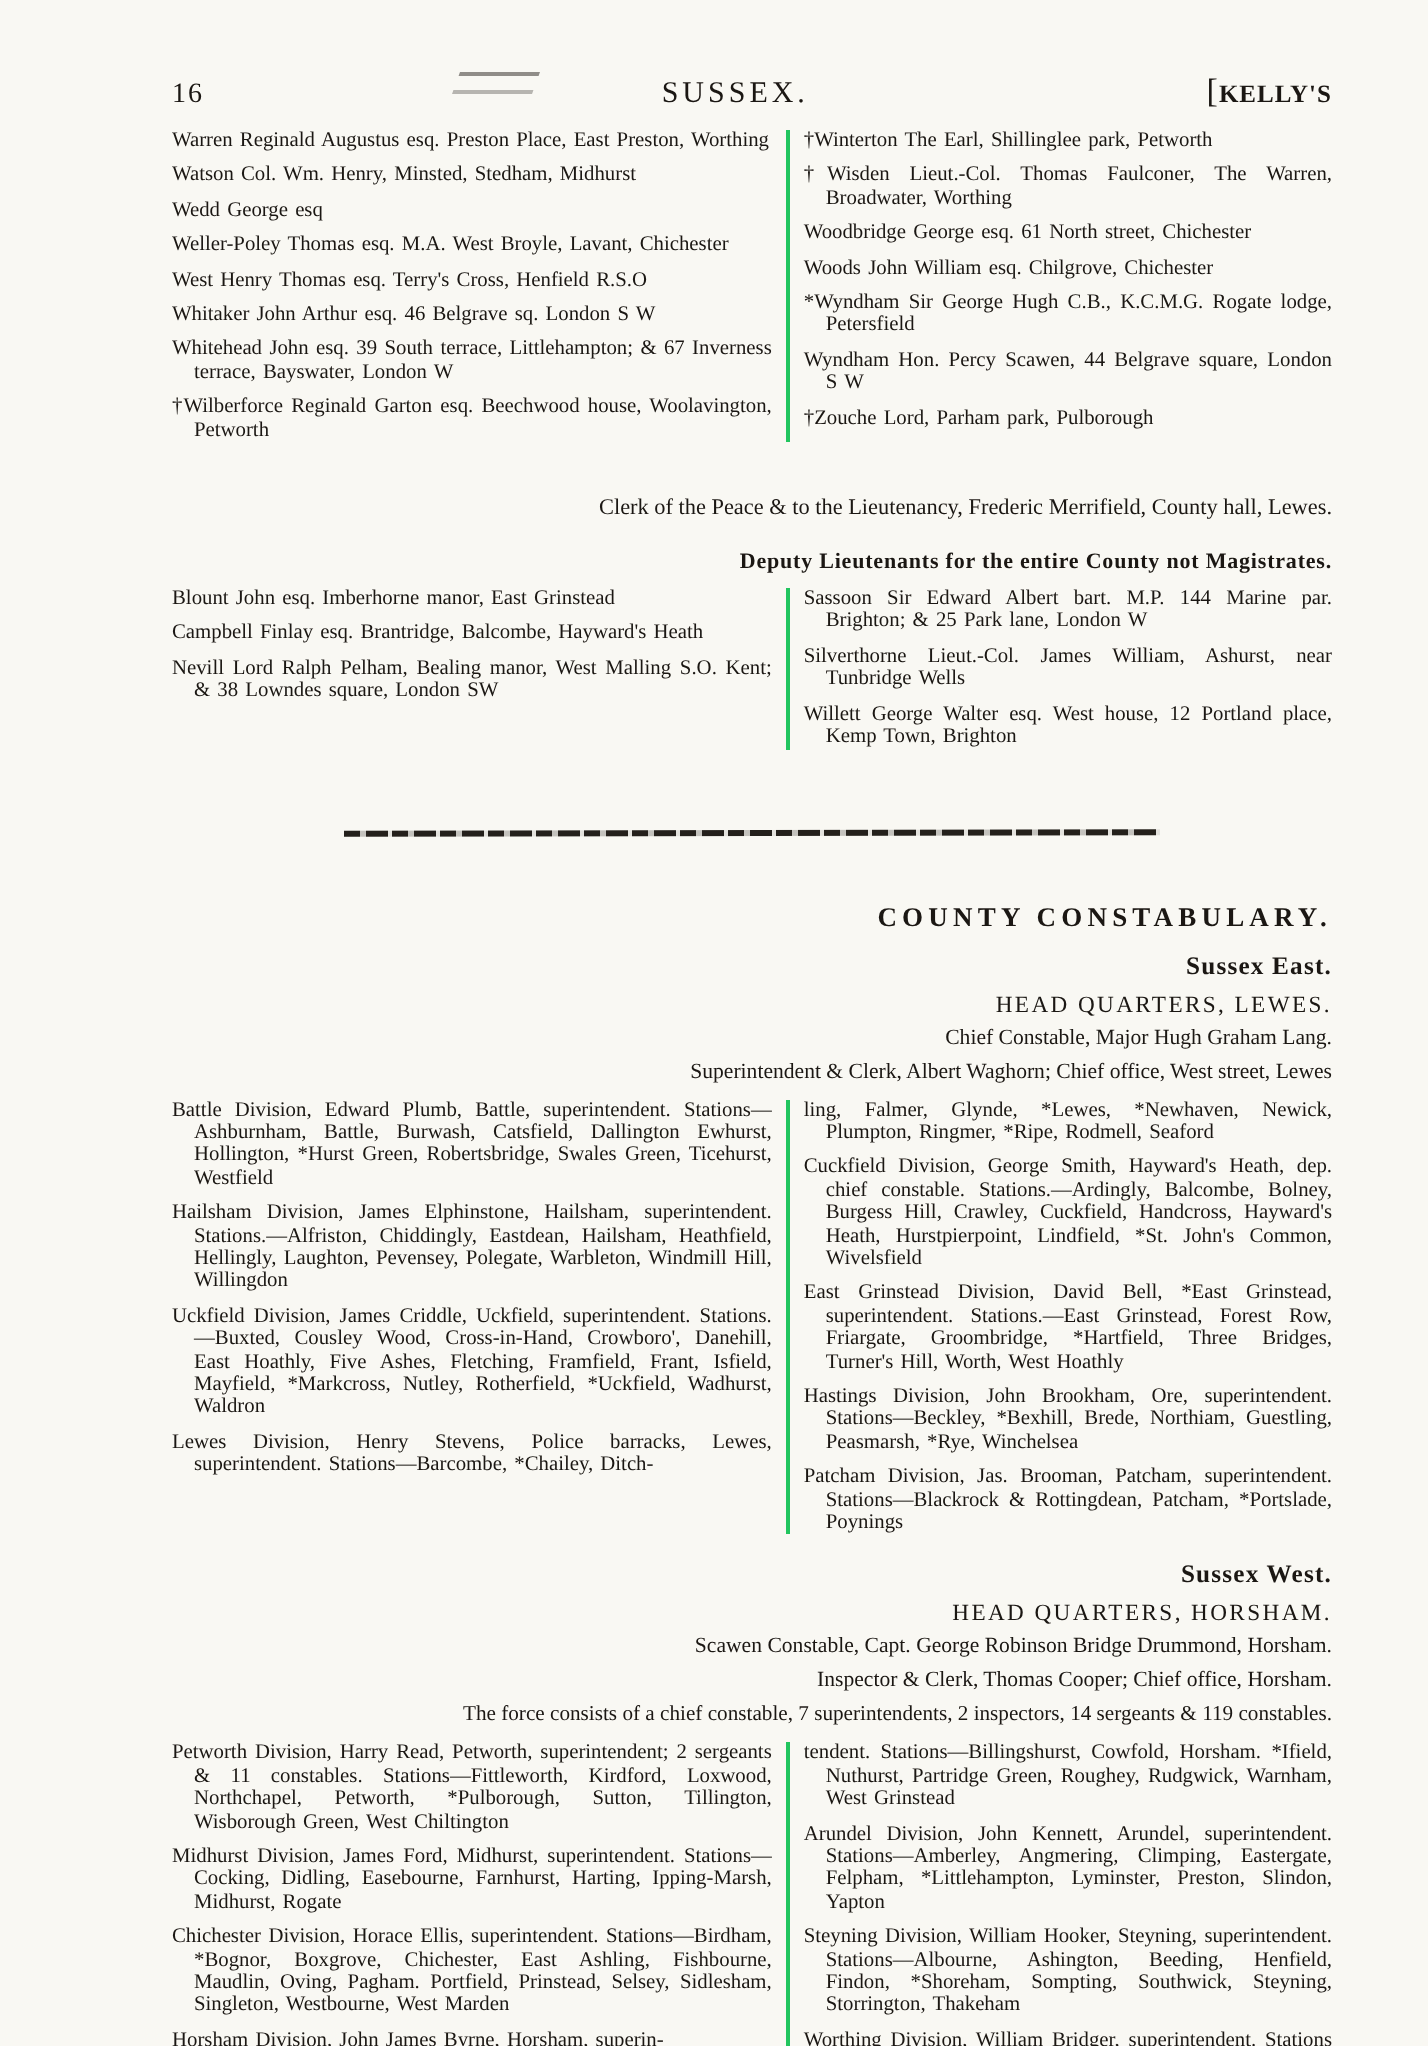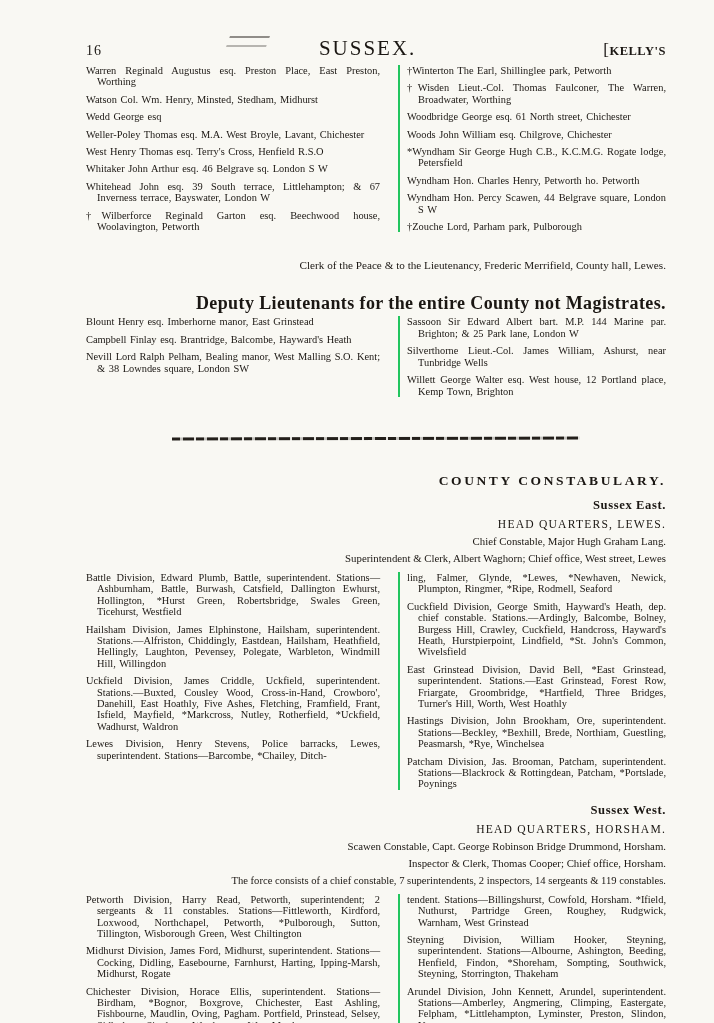--- a/index.html
+++ b/index.html
@@ -15,37 +15,37 @@
   .inner{padding:36px 48px 0 86px;}
   .scan-artifact{
     position:absolute;top:36px;left:228px;width:40px;height:7px;
     border-top:2px solid rgba(60,55,50,.55);
     border-bottom:2px solid rgba(60,55,50,.35);
     transform:skewX(-20deg);
   }
   
   .hdr{display:flex;align-items:baseline;justify-content:space-between;height:22px;}
   .pagenum{font-size:14px;letter-spacing:1px;}
-  .runtitle{font-size:21px;letter-spacing:2px;margin-left:30px;}
+  .runtitle{font-size:15px;letter-spacing:2px;margin-left:30px;}
   .pubtag{font-size:12.5px;letter-spacing:.5px;font-weight:bold;text-align:center;}
   .pubtag .bracket{font-size:17px;font-weight:normal;}
   
-  .cols{display:flex;margin-top:7px;gap:11px;}
+  .cols{display:flex;margin-top:7px;}
   .col{text-align:justify;}
   .col-l{width:302px;padding-right:7px;}
   .col-r{width:266px;padding-left:7px;border-left:2px solid #22c55e;}
   .entry{
     font-size:10.4px;line-height:11.4px;
     padding-left:11px;text-indent:-11px;
     word-spacing:1px;
   }
   
   .cline{text-align:right;font-size:11px;line-height:13px;}
   .clerk{margin-top:27px;font-size:11.2px;}
-  .dl-head{margin-top:25px;font-size:18px;font-weight:bold;letter-spacing:.4px;}
+  .dl-head{margin-top:14px;font-size:11px;font-weight:bold;letter-spacing:.4px;}
   .dl-cols{margin-top:6px;}
   
   .squiggle{
     margin:40px auto 0 auto;width:408px;height:3px;
     background:repeating-linear-gradient(90deg,#24201b 0 8px,rgba(36,32,27,.25) 8px 11px,#24201b 11px 22px,rgba(36,32,27,.1) 22px 24px);
     transform:skewY(-.12deg);
   }
   .cc-head{margin-top:34px;font-size:13.5px;font-weight:bold;letter-spacing:2.6px;}
   .sec-title{margin-top:12px;font-size:12.6px;font-weight:bold;letter-spacing:.6px;}
   .hq{margin-top:6px;font-size:11.6px;letter-spacing:1.2px;}
@@ -77,32 +77,31 @@
         <div class="entry">Whitaker John Arthur esq. 46 Belgrave sq. London S W</div>
         <div class="entry">Whitehead John esq. 39 South terrace, Littlehampton; &amp; 67 Inverness terrace, Bayswater, London W</div>
         <div class="entry">†Wilberforce Reginald Garton esq. Beechwood house, Woolavington, Petworth</div>
       </div>
       <div class="col col-r">
         <div class="entry">†Winterton The Earl, Shillinglee park, Petworth</div>
         <div class="entry">†Wisden Lieut.-Col. Thomas Faulconer, The Warren, Broadwater, Worthing</div>
         <div class="entry">Woodbridge George esq. 61 North street, Chichester</div>
         <div class="entry">Woods John William esq. Chilgrove, Chichester</div>
         <div class="entry">*Wyndham Sir George Hugh C.B., K.C.M.G. Rogate lodge, Petersfield</div>
-        <div class="entry">Wyndham Hon. Charles Henry, Petworth ho. Petworth</div>
         <div class="entry">Wyndham Hon. Percy Scawen, 44 Belgrave square, London S W</div>
         <div class="entry">†Zouche Lord, Parham park, Pulborough</div>
       </div>
     </div>
 
     <div class="cline clerk">Clerk of the Peace &amp; to the Lieutenancy, Frederic Merrifield, County hall, Lewes.</div>
 
     <div class="cline dl-head">Deputy Lieutenants for the entire County not Magistrates.</div>
     <div class="cols dl-cols">
       <div class="col col-l">
-        <div class="entry">Blount Henry esq. Imberhorne manor, East Grinstead</div>
+        <div class="entry">Blount John esq. Imberhorne manor, East Grinstead</div>
         <div class="entry">Campbell Finlay esq. Brantridge, Balcombe, Hayward's Heath</div>
         <div class="entry">Nevill Lord Ralph Pelham, Bealing manor, West Malling S.O. Kent; &amp; 38 Lowndes square, London SW</div>
       </div>
       <div class="col col-r">
         <div class="entry">Sassoon Sir Edward Albert bart. M.P. 144 Marine par. Brighton; &amp; 25 Park lane, London W</div>
         <div class="entry">Silverthorne Lieut.-Col. James William, Ashurst, near Tunbridge Wells</div>
         <div class="entry">Willett George Walter esq. West house, 12 Portland place, Kemp Town, Brighton</div>
       </div>
     </div>
 
@@ -139,20 +138,20 @@
 
     <div class="cols div-cols">
       <div class="col col-l">
         <div class="entry">Petworth Division, Harry Read, Petworth, superintendent; 2 sergeants &amp; 11 constables. Stations—Fittleworth, Kirdford, Loxwood, Northchapel, Petworth, *Pulborough, Sutton, Tillington, Wisborough Green, West Chiltington</div>
         <div class="entry">Midhurst Division, James Ford, Midhurst, superintendent. Stations—Cocking, Didling, Easebourne, Farnhurst, Harting, Ipping-Marsh, Midhurst, Rogate</div>
         <div class="entry">Chichester Division, Horace Ellis, superintendent. Stations—Birdham, *Bognor, Boxgrove, Chichester, East Ashling, Fishbourne, Maudlin, Oving, Pagham. Portfield, Prinstead, Selsey, Sidlesham, Singleton, Westbourne, West Marden</div>
         <div class="entry">Horsham Division, John James Byrne, Horsham, superin-</div>
       </div>
       <div class="col col-r">
         <div class="entry">tendent. Stations—Billingshurst, Cowfold, Horsham. *Ifield, Nuthurst, Partridge Green, Roughey, Rudgwick, Warnham, West Grinstead</div>
+        <div class="entry">Arundel Division, John Kennett, Arundel, superintendent. Stations—Amberley, Angmering, Climping, Eastergate, Felpham, *Littlehampton, Lyminster, Preston, Slindon, Yapton</div>
         <div class="entry">Steyning Division, William Hooker, Steyning, superintendent. Stations—Albourne, Ashington, Beeding, Henfield, Findon, *Shoreham, Sompting, Southwick, Steyning, Storrington, Thakeham</div>
-        <div class="entry">Arundel Division, John Kennett, Arundel, superintendent. Stations—Amberley, Angmering, Climping, Eastergate, Felpham, *Littlehampton, Lyminster, Preston, Slindon, Yapton</div>
         <div class="entry">Worthing Division, William Bridger, superintendent. Stations—Broadwater &amp; Goring, West Tarring</div>
       </div>
     </div>
 
   </div>
 </div>
 
 </body></html>

